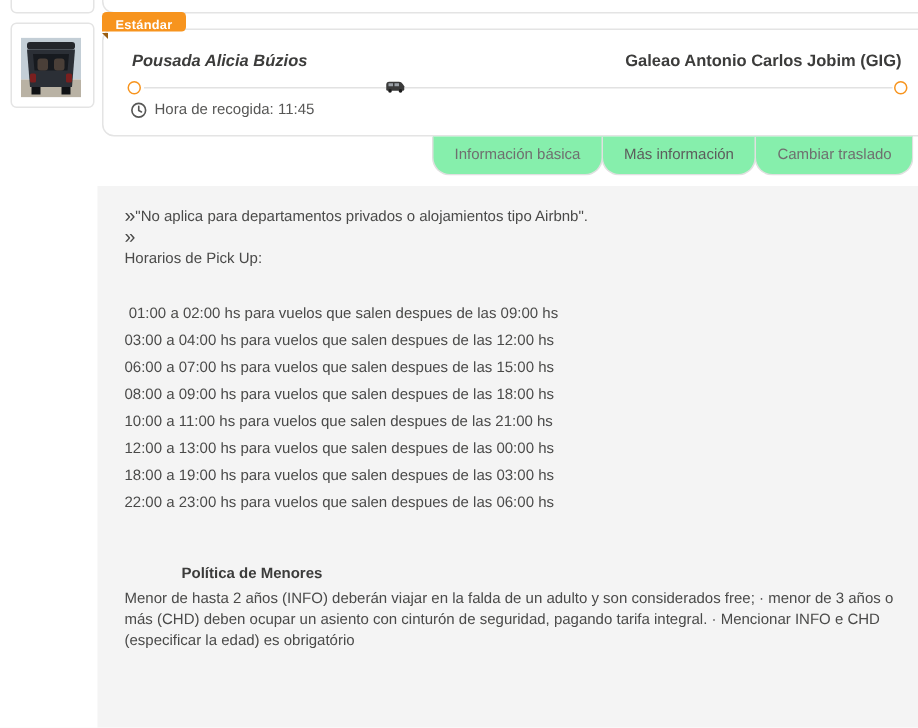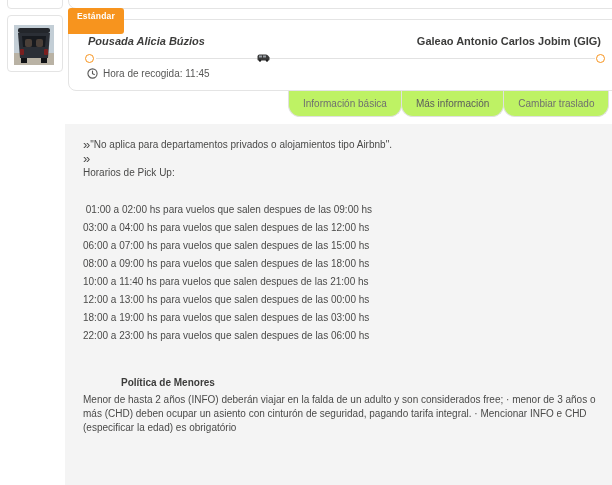--- a/index.html
+++ b/index.html
@@ -15,21 +15,21 @@
   
   .thumb-box{position:absolute;left:7px;top:15px;width:54px;height:55px;
     border:1px solid #e4e4e4;border-radius:4px;background:#fff;}
   .thumb-img{position:absolute;left:6px;top:9px;width:40px;height:40px;overflow:hidden;}
 
   
   .card{position:absolute;left:68px;top:19px;width:600px;height:72px;background:#fff;
     border:1px solid #e4e4e4;border-radius:8px 0 0 8px;box-sizing:border-box;}
 
   .badge{position:absolute;left:68px;top:8px;z-index:3;background:#F7941E;color:#fff;
-    font-size:8.5px;font-weight:bold;letter-spacing:.2px;padding:3px 9px 13px 9px;
+    font-size:8.5px;font-weight:bold;letter-spacing:.2px;padding:3px 9px 0 9px;
     border-radius:3px 3px 3px 0;}
   .badge-fold{position:absolute;left:68px;top:22px;z-index:2;width:0;height:0;
     border-top:4px solid #9a5d10;border-left:4px solid transparent;}
 
   .route-origin{position:absolute;left:19px;top:15px;font-size:11px;font-weight:bold;color:#3c3c3b;font-style:italic;}
   .route-destination{position:absolute;left:0;top:15px;width:532px;text-align:right;
     font-size:11px;font-weight:bold;color:#3c3c3b;}
 
   .route-line{position:absolute;left:27px;top:38px;width:499px;height:0;border-top:1px solid #e2e2e2;}
   .ring{position:absolute;width:7px;height:7px;border:1.5px solid #F7941E;border-radius:50%;
@@ -37,21 +37,21 @@
   .ring.left{left:16px;}
   .ring.right{left:527px;}
   .van-mid{position:absolute;left:188px;top:33px;width:13px;height:9px;}
 
   .pickup-row{position:absolute;left:18px;top:48px;display:flex;gap:5px;
     font-size:10px;color:#575756;}
   .clock-icon{width:11px;height:11px;display:block;}
 
   
   .tabs{position:absolute;left:289px;top:91px;display:flex;z-index:2;}
-  .tab{background:#bef264;border:1px solid #e0e0e0;border-top:none;
+  .tab{background:#86efac;border:1px solid #e0e0e0;border-top:none;
     border-radius:0 0 12px 12px;margin-left:-1px;
     font-size:10px;color:#6f6f6f;line-height:25px;height:25px;padding:0 14px;
     cursor:pointer;white-space:nowrap;}
   .tab.active{color:#5c5c5c;}
 
   
   .panel{position:absolute;left:65px;top:124px;width:557px;height:371px;background:#f4f4f4;
     box-sizing:border-box;padding:14px 16px 0 18px;color:#4a4a49;font-size:10px;}
   .panel p{margin:0;line-height:14px;}
   .marker{font-size:13px;line-height:10px;vertical-align:-1px;}
@@ -126,21 +126,21 @@
     <p class="note-line"><span class="marker">»</span><span>"No aplica para departamentos privados o alojamientos tipo Airbnb".</span></p>
 
     <p class="marker-line"><span class="marker">»</span></p>
     <p>Horarios de Pick Up:</p>
 
     <div class="schedule">
         <p> 01:00 a 02:00 hs para vuelos que salen despues de las 09:00 hs</p>
         <p>03:00 a 04:00 hs para vuelos que salen despues de las 12:00 hs</p>
         <p>06:00 a 07:00 hs para vuelos que salen despues de las 15:00 hs</p>
         <p>08:00 a 09:00 hs para vuelos que salen despues de las 18:00 hs</p>
-        <p>10:00 a 11:40 hs para vuelos que salen despues de las 21:00 hs</p>
+        <p>10:00 a 11:00 hs para vuelos que salen despues de las 21:00 hs</p>
         <p>12:00 a 13:00 hs para vuelos que salen despues de las 00:00 hs</p>
         <p>18:00 a 19:00 hs para vuelos que salen despues de las 03:00 hs</p>
         <p>22:00 a 23:00 hs para vuelos que salen despues de las 06:00 hs</p>
       </div>
 
     <p class="policy-title">Política de Menores</p>
     <p class="policy-text">Menor de hasta 2 años (INFO) deberán viajar en la falda de un adulto y son considerados free; · menor de 3 años o más (CHD) deben ocupar un asiento con cinturón de seguridad, pagando tarifa integral. · Mencionar INFO e CHD (especificar la edad) es obrigatório</p>
   </div>
 
 </div>

